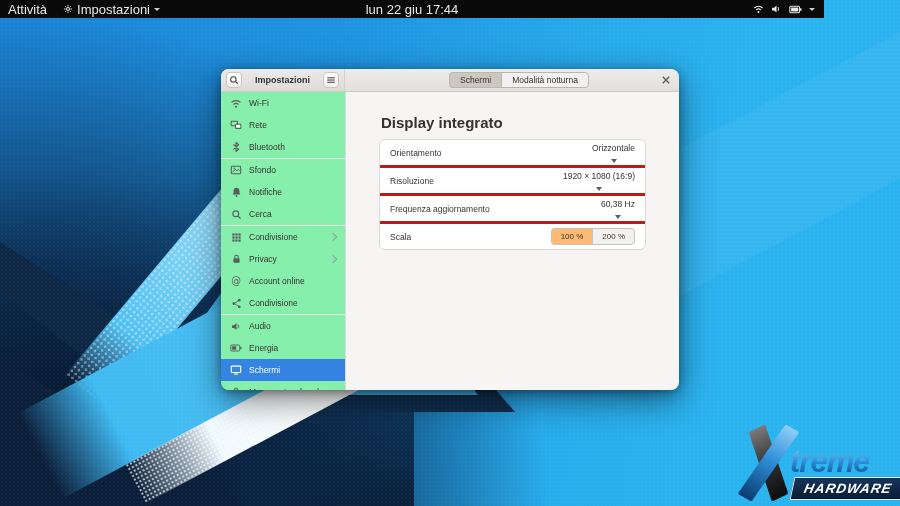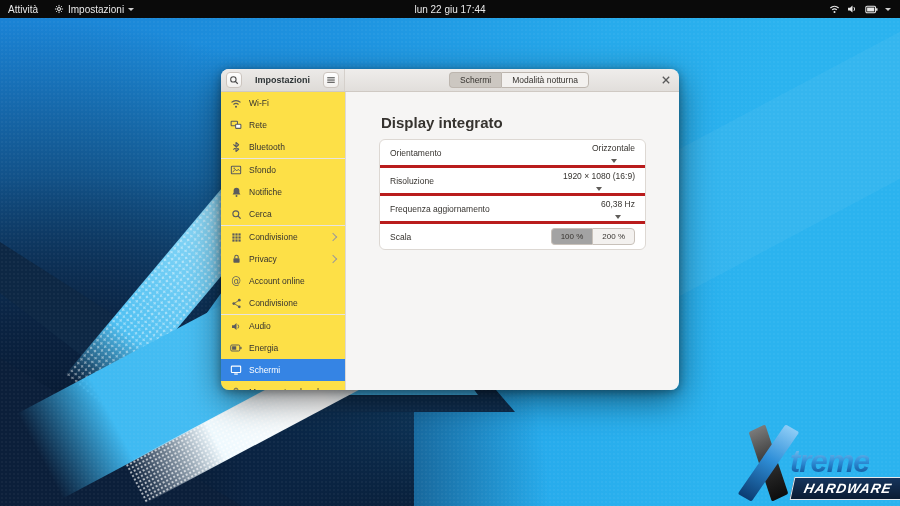--- a/index.html
+++ b/index.html
@@ -38,22 +38,22 @@
     background:linear-gradient(90deg,rgba(63,186,242,0) 0%,#3fbaf2 12%,#55c3f3 60%,rgba(63,186,242,0) 100%);}
   .beam-white{left:135px;top:462px;width:460px;height:44px;transform:rotate(-28deg);transform-origin:left center;
     background:
       radial-gradient(rgba(255,255,255,.65) 1px,transparent 1.4px),
       linear-gradient(90deg,rgba(223,244,253,0) 0%,#eef9fe 20%,#ffffff 45%,#bfe9fb 75%,rgba(191,233,251,0) 100%);
     background-size:4px 4px,100% 100%;}
   .wp-noise{position:absolute;inset:0;
     background-image:radial-gradient(rgba(255,255,255,.07) 1px,transparent 1.2px);
     background-size:4px 4px;opacity:.5;}
   
-  .topbar{position:absolute;left:0;top:0;width:900px;height:18px;background:#0a0a0a;
-    color:#e8e8e8;display:flex;align-items:center;font-size:10px;z-index:30;text-align:right;}
+  .topbar{position:absolute;left:0;top:0;width:824px;height:18px;background:#0a0a0a;
+    color:#e8e8e8;display:flex;align-items:center;font-size:13px;z-index:30;text-align:right;}
   .tb-item{display:flex;align-items:center;gap:4px;height:100%;padding:0 8px;cursor:default;}
   .tb-clock{position:absolute;left:50%;transform:translateX(-50%);height:100%;display:flex;align-items:center;padding:0 8px;}
   .tb-right{margin-left:auto;display:flex;align-items:center;gap:7px;padding-right:9px;height:100%;}
   .tb-caret{width:0;height:0;border-left:3px solid transparent;border-right:3px solid transparent;border-top:3.5px solid #cfcfcf;}
   .tb-ic{display:flex;align-items:center;color:#e8e8e8;}
   
   .window{position:absolute;left:221px;top:69px;width:458px;height:321px;border-radius:8px;
     overflow:hidden;display:flex;flex-direction:column;z-index:20;
     box-shadow:0 10px 34px rgba(0,0,0,.5),0 2px 10px rgba(0,0,0,.35);}
   .titlebar{flex:0 0 22px;height:22px;background:linear-gradient(#efedeb,#e1dedb);
@@ -68,21 +68,21 @@
   .tab-group{position:absolute;left:228px;top:3px;display:flex;height:16px;}
   .tab{font-size:8.5px;padding:0 10px;border:1px solid #bdb6af;color:#36332f;
     display:flex;align-items:center;background:#f3f1ef;cursor:pointer;white-space:nowrap;}
   .tab.active{background:#ccc7c1;}
   .tab:first-child{border-radius:4px 0 0 4px;border-right:none;}
   .tab:last-child{border-radius:0 4px 4px 0;}
   .close-btn{position:absolute;right:7px;top:5px;width:12px;height:12px;border:none;
     background:transparent;color:#5a5a5a;display:flex;align-items:center;justify-content:center;padding:0;cursor:pointer;}
   .win-body{flex:1;display:flex;min-height:0;}
   
-  .sidebar{width:124px;flex:0 0 124px;background:#fde047;border-right:1px solid #ddd9d5;overflow:hidden;}
+  .sidebar{width:124px;flex:0 0 124px;background:#86efac;border-right:1px solid #ddd9d5;overflow:hidden;}
   .sb-item{height:22px;display:flex;align-items:center;gap:7px;padding:0 9px;
     font-size:8.5px;color:#36332f;cursor:pointer;}
   .sb-item.selected{background:#3584e4;color:#ffffff;}
   .sb-ic{width:12px;height:12px;display:flex;align-items:center;justify-content:center;color:#5c5c5c;flex:0 0 12px;}
   .sb-item.selected .sb-ic{color:#ffffff;}
   .sb-chev{margin-left:auto;width:5px;height:5px;border-right:1.4px solid #9a9a9a;
     border-top:1.4px solid #9a9a9a;transform:rotate(45deg);}
   .sb-div{height:1px;background:#e7e4e1;}
   
   .main{flex:1;background:#f6f5f4;padding:14px 33px 0 33px;box-sizing:border-box;overflow:hidden;}
@@ -90,21 +90,21 @@
   .card{background:#ffffff;border:1px solid #ddd8d3;border-radius:6px;overflow:hidden;}
   .row{height:25px;display:flex;align-items:center;justify-content:space-between;
     padding:0 10px;border-top:3px solid #b91c1c;font-size:8.5px;color:#36332f;}
   .row:first-child{border-top:none;}
   .dropdown{display:flex;align-items:center;gap:6px;cursor:pointer;flex-direction:column;}
   .caret{width:0;height:0;border-left:3.5px solid transparent;border-right:3.5px solid transparent;
     border-top:4px solid #5f5c59;}
   .seg{display:flex;}
   .seg-btn{font-size:8px;height:17px;padding:0 9px;border:1px solid #c8c1ba;display:flex;
     align-items:center;background:#f3f1ef;color:#36332f;cursor:pointer;}
-  .seg-btn.selected{background:#a3a3a3;}
+  .seg-btn.selected{background:#fdba74;}
   .seg-btn:first-child{border-radius:4px 0 0 4px;border-right:none;}
   .seg-btn:last-child{border-radius:0 4px 4px 0;}
   
   .logo{position:absolute;left:732px;top:424px;width:170px;height:80px;z-index:10;}
   .logo-x{position:absolute;left:0;top:0;width:72px;height:78px;transform:skewX(-10deg);}
   .xbar{position:absolute;left:28px;top:0;width:17px;height:78px;border-radius:2px;}
   .x-dark{transform:rotate(-27deg);background:linear-gradient(180deg,#7a7a7a 0%,#2c2c2c 55%,#0d0d0d 100%);}
   .x-blue{transform:rotate(27deg);background:linear-gradient(180deg,#8ecdf7 0%,#2f8fd8 45%,#0b3c72 100%);}
   .logo-treme{position:absolute;left:58px;top:22px;font-size:31px;font-weight:700;font-style:italic;
     letter-spacing:-1px;background:linear-gradient(180deg,#8ccaf5 0%,#2f8fd8 50%,#0c4c91 100%);

